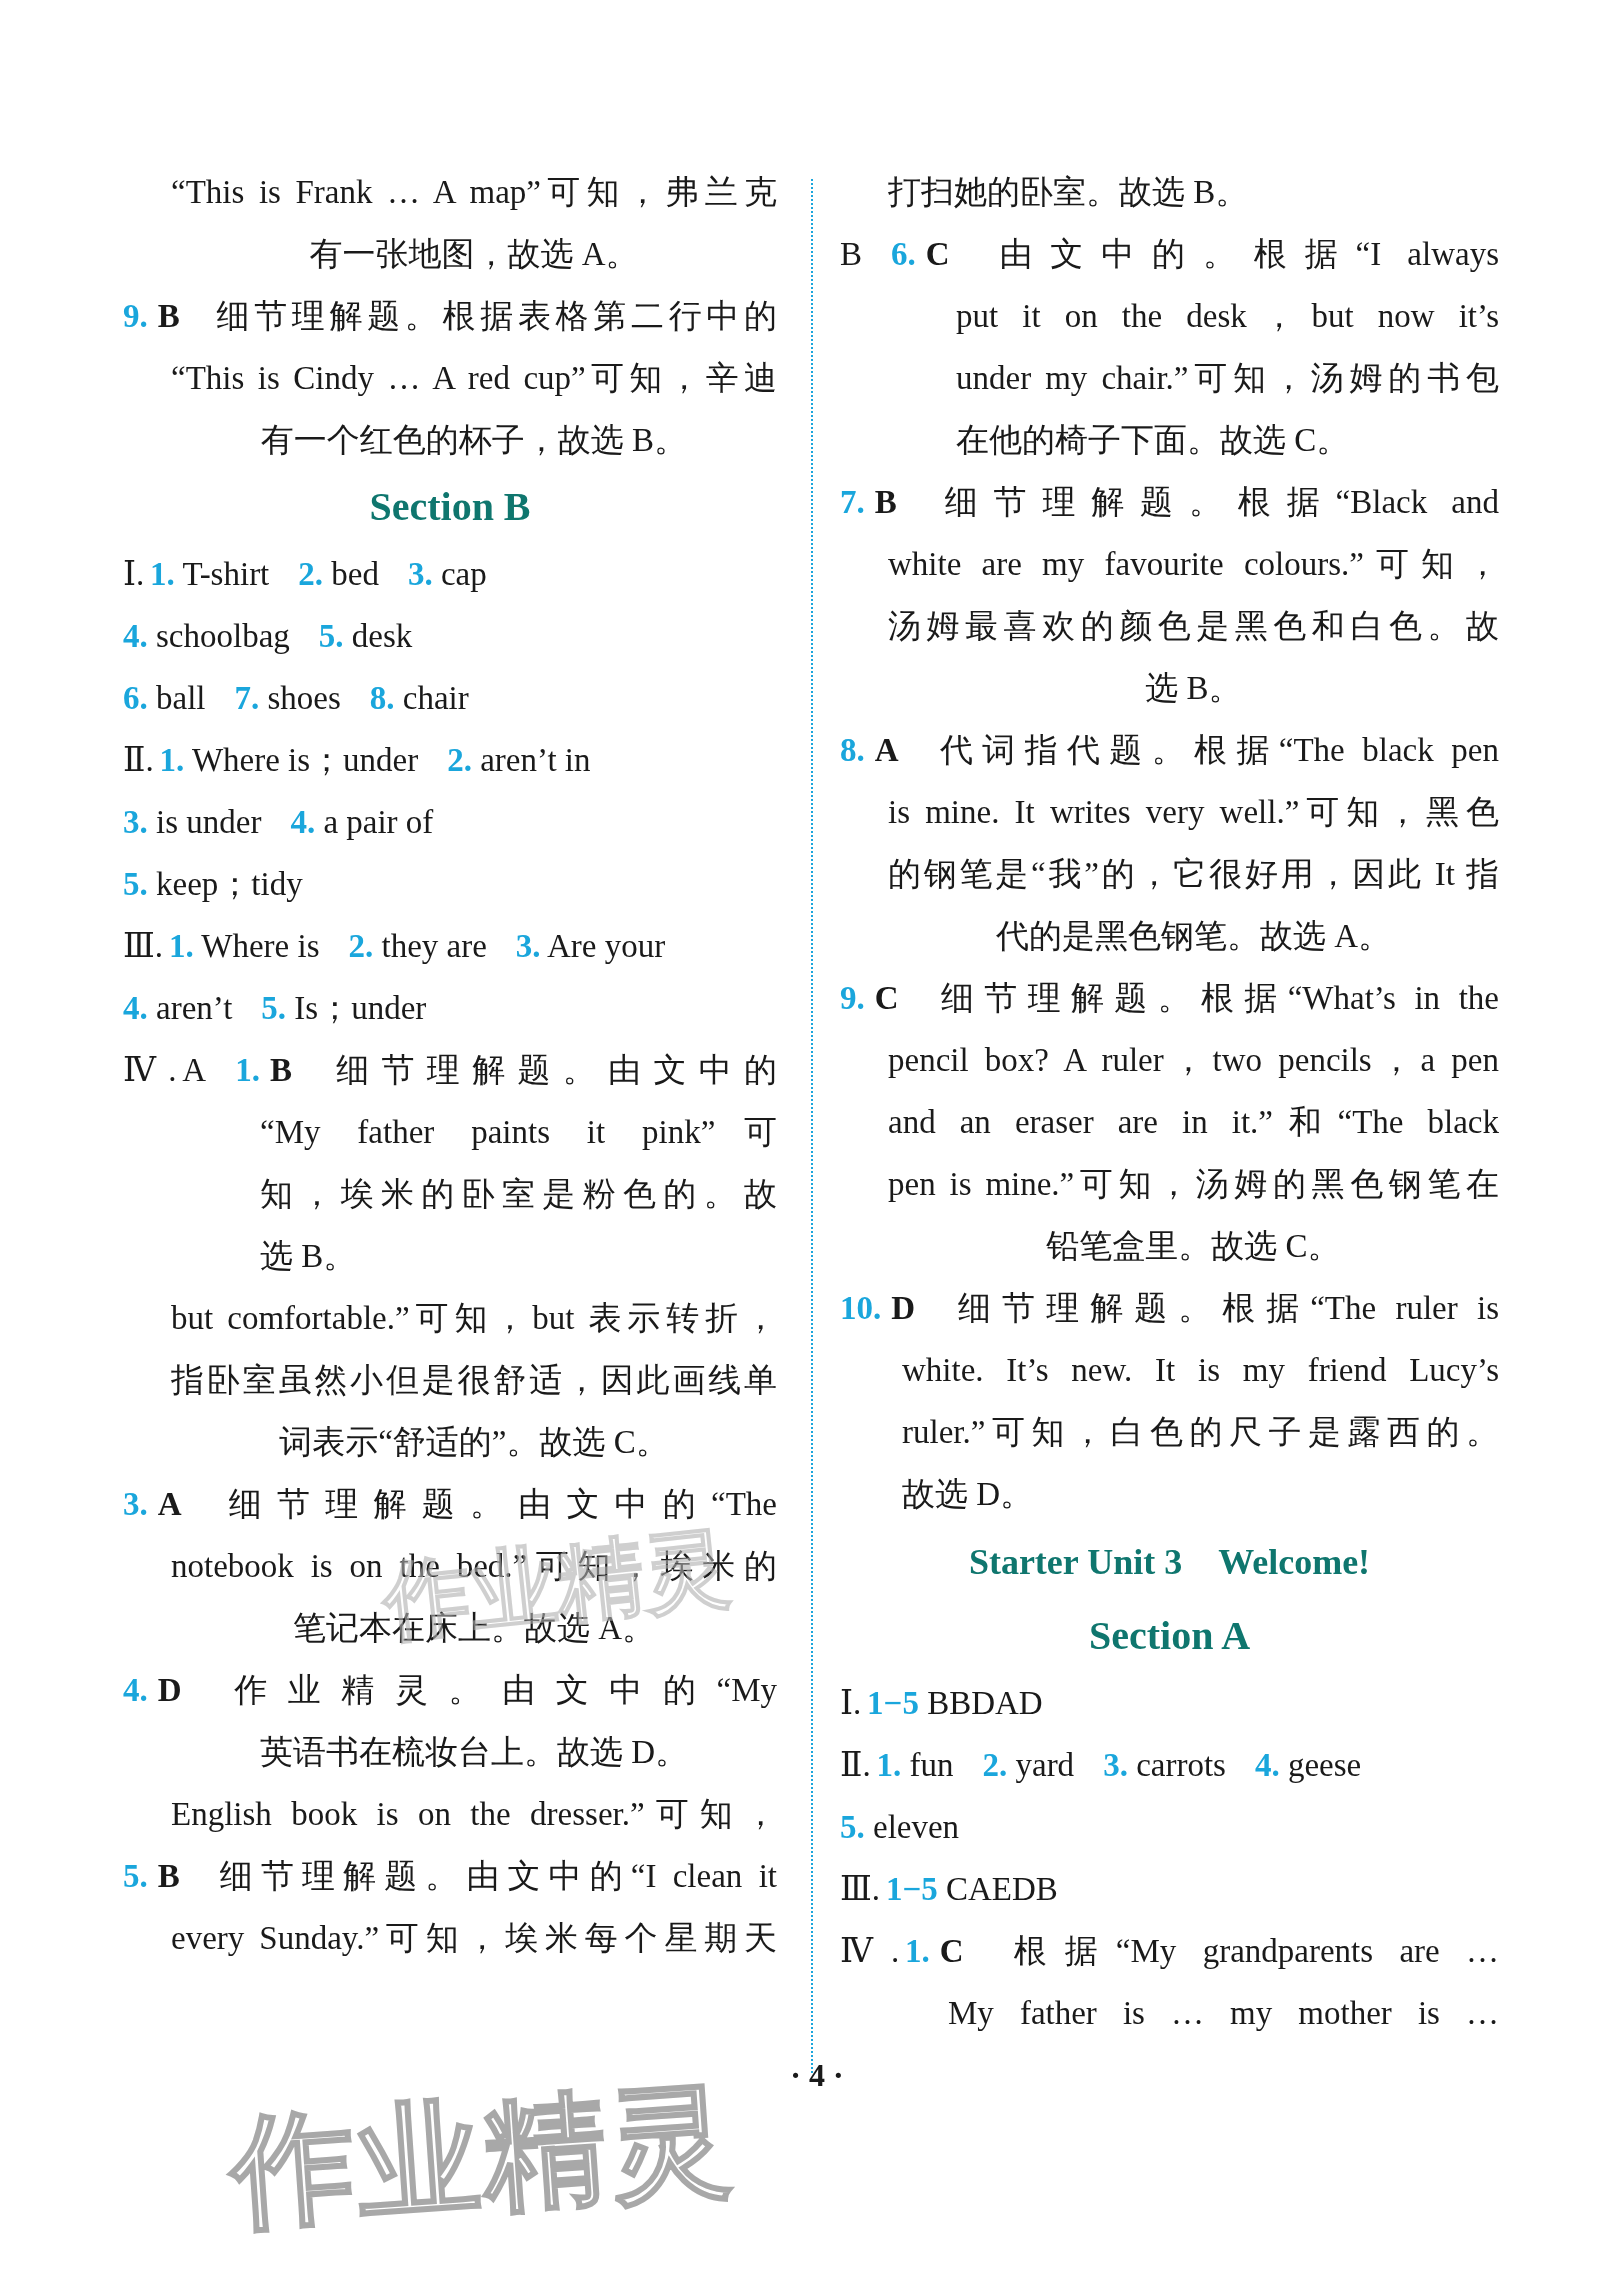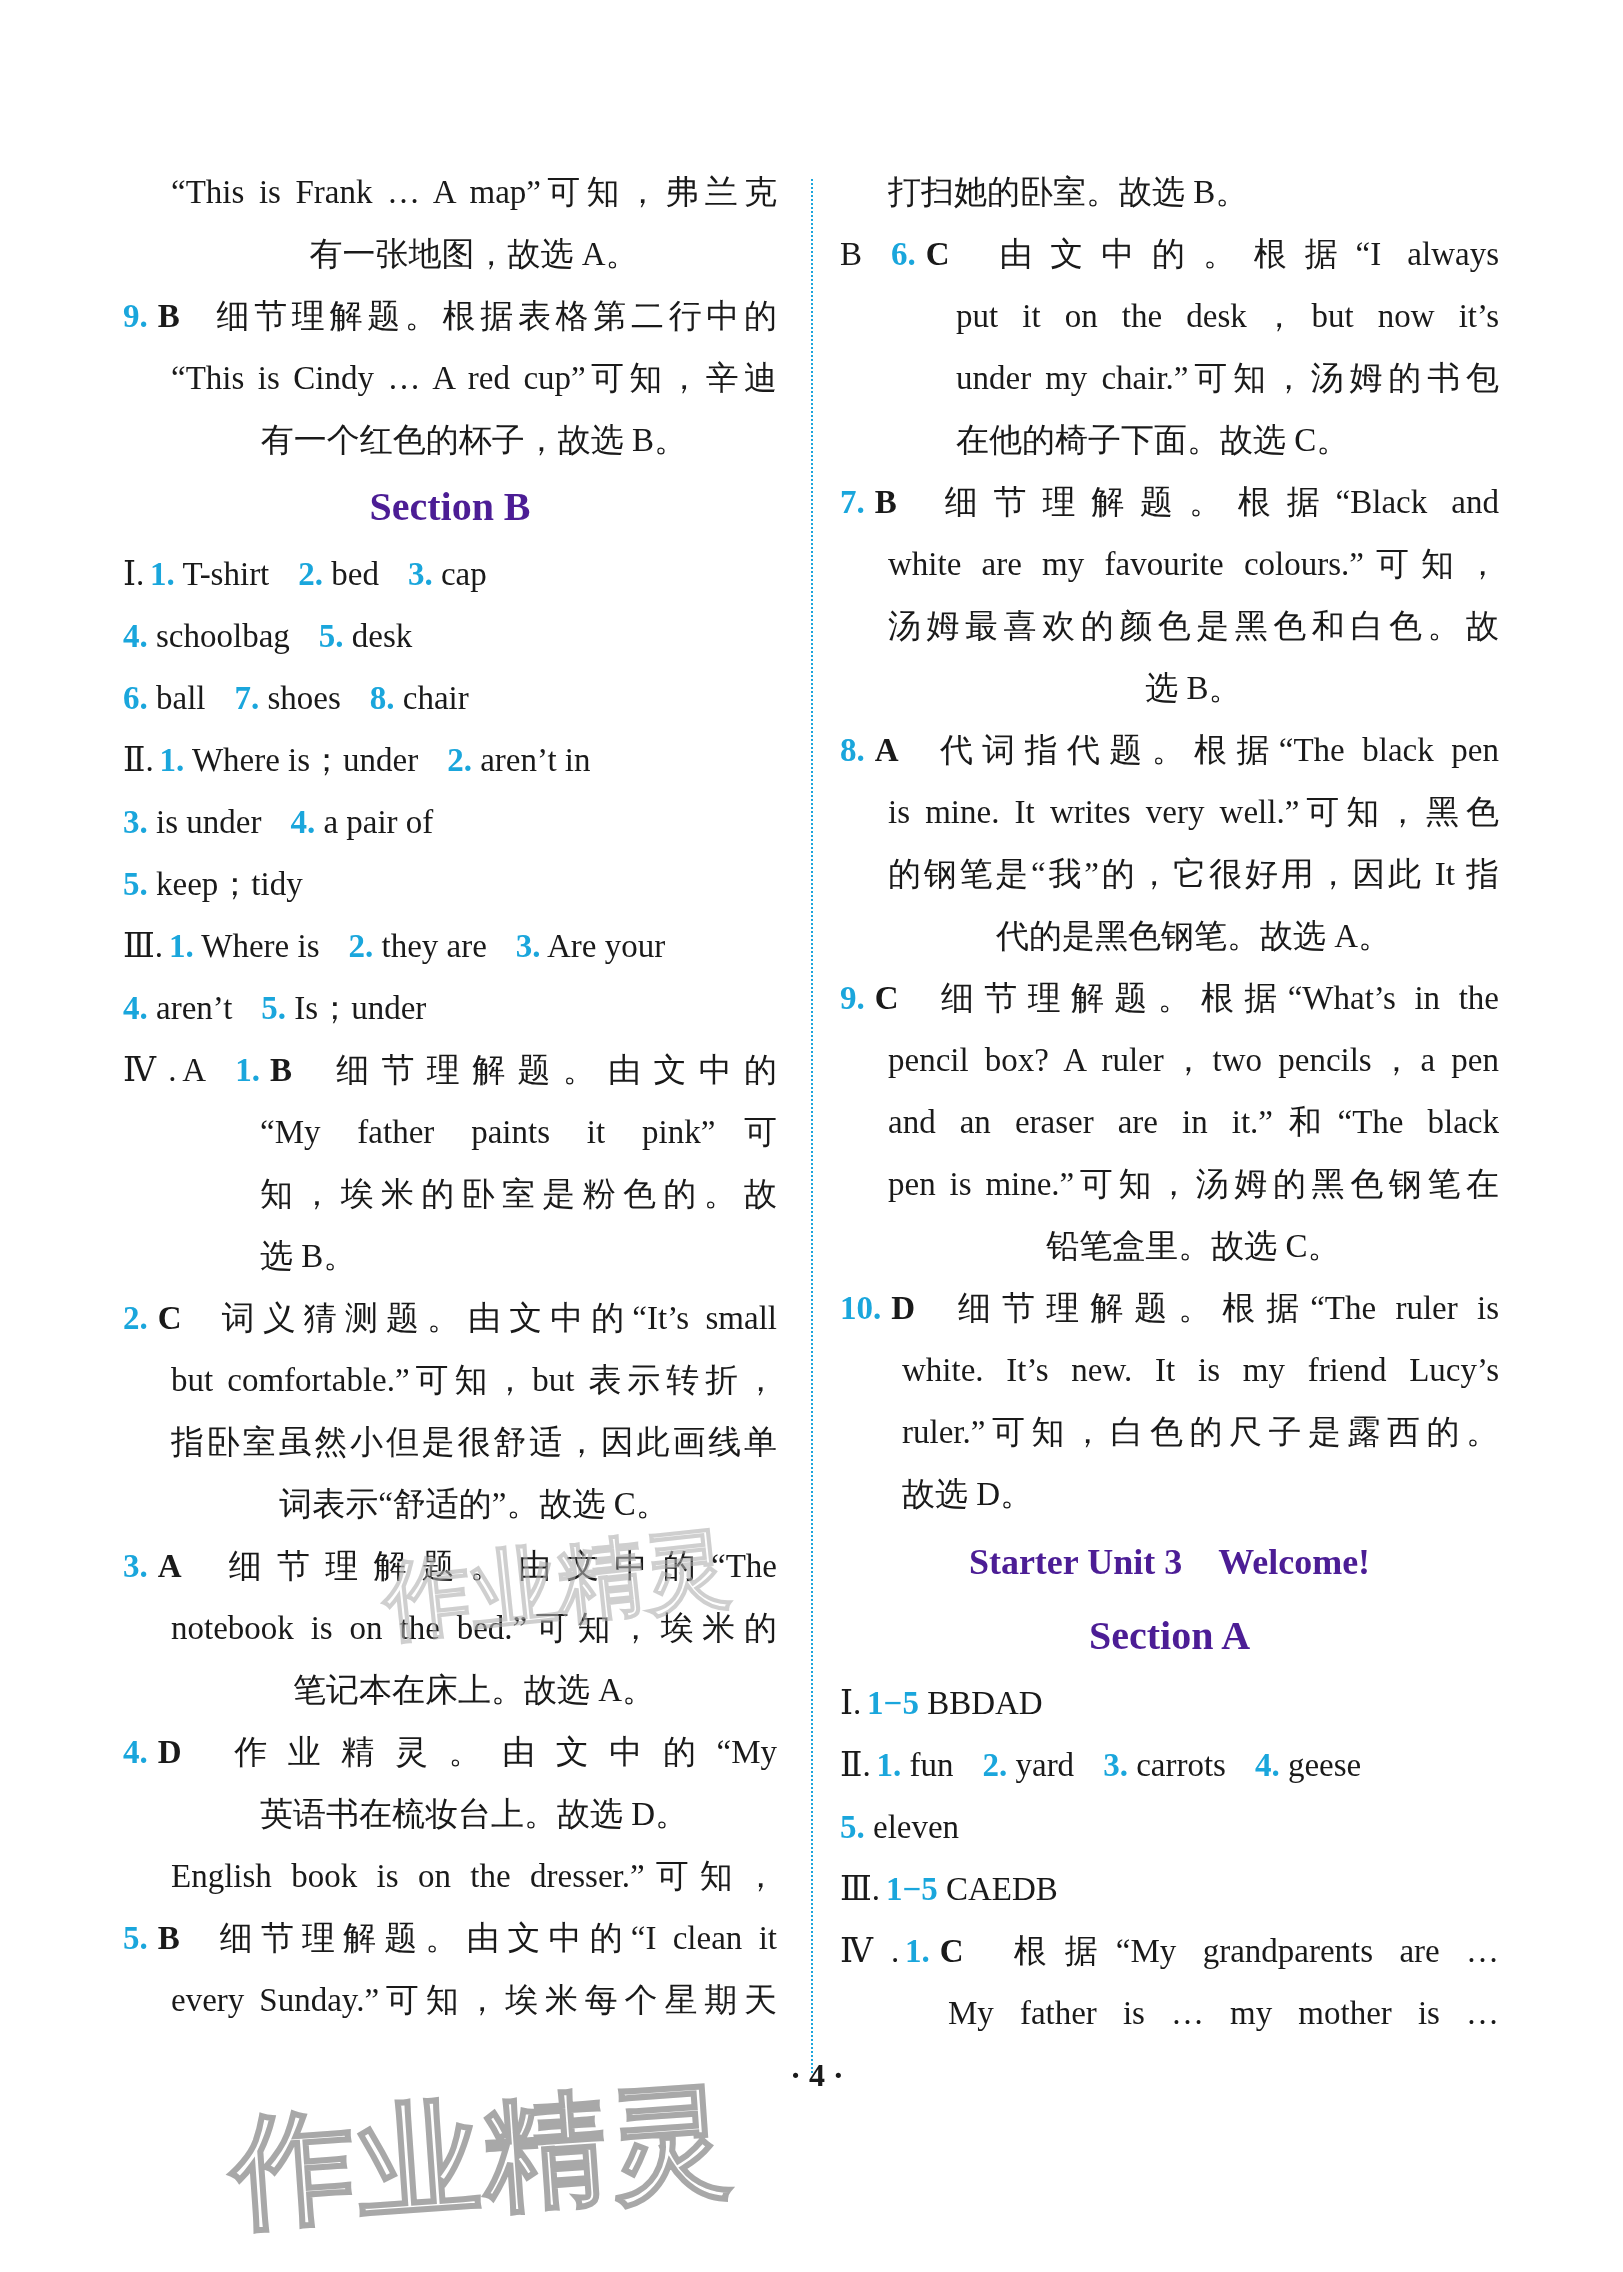--- a/index.html
+++ b/index.html
@@ -21,21 +21,21 @@
   }
   .just { text-align: justify; text-align-last: justify; }
   .ind { padding-left: 48px; text-align: center; }
   .ind3 { padding-left: 110px; }
   .ind4 { padding-left: 62px; }
   .num { color: #1aa6dc; font-weight: bold; }
   .ans { font-weight: bold; margin-right: 32px; margin-left: 10px; }
   .gap { display: inline-block; width: 29px; }
   .roman { margin-right: 5.8px; }
   .heading {
-    text-align: center; color: #4c1d95; font-weight: bold; font-size: 40px;
+    text-align: center; color: #0f766e; font-weight: bold; font-size: 40px;
     height: 72px; line-height: 72px;
   }
   .heading-big { font-size: 36px; height: 75px; line-height: 75px; }
   .page-num {
     position: absolute; left: 781px; top: 2057px; width: 72px; text-align: center;
     font-size: 32px; font-weight: bold; font-family: "Liberation Serif", serif;
   }
   .watermark {
     position: absolute; left: 231px; top: 2075px; font-size: 123px;
     font-family: "DejaVu Sans", sans-serif; font-weight: bold;
@@ -73,21 +73,20 @@
   <div class="line"><span class="num">5.</span> <span>keep；tidy</span></div>
 
   <div class="line"><span class="roman">Ⅲ.</span><span class="num">1.</span> <span>Where is</span><span class="gap"></span><span class="num">2.</span> <span>they are</span><span class="gap"></span><span class="num">3.</span> <span>Are your</span></div>
   <div class="line"><span class="num">4.</span> <span>aren’t</span><span class="gap"></span><span class="num">5.</span> <span>Is；under</span></div>
 
   <div class="line just"><span class="roman">Ⅳ.</span><span>A</span><span class="gap"></span><span class="num">1.</span><span class="ans">B</span><span>细节理解题。由文中的</span></div>
   <div class="line just ind3" style="padding-left:137px">“My father paints it pink”可</div>
   <div class="line just" style="padding-left:137px">知，埃米的卧室是粉色的。故</div>
   <div class="line" style="padding-left:137px">选 B。</div>
 
-  <div class="line just"><span class="num">2.</span><span class="ans">C</span><span>词义猜测题。由文中的“It’s small</span></div>
   <div class="line just ind">but comfortable.”可知，but 表示转折，</div>
   <div class="line just ind">指卧室虽然小但是很舒适，因此画线单</div>
   <div class="line ind">词表示“舒适的”。故选 C。</div>
 
   <div class="line just"><span class="num">3.</span><span class="ans">A</span><span>细节理解题。由文中的“The</span></div>
   <div class="line just ind">notebook is on the bed.”可知，埃米的</div>
   <div class="line ind">笔记本在床上。故选 A。</div>
 
   <div class="line just"><span class="num">4.</span><span class="ans">D</span><span>作业精灵。由文中的“My</span></div>
   <div class="line ind">英语书在梳妆台上。故选 D。</div>

